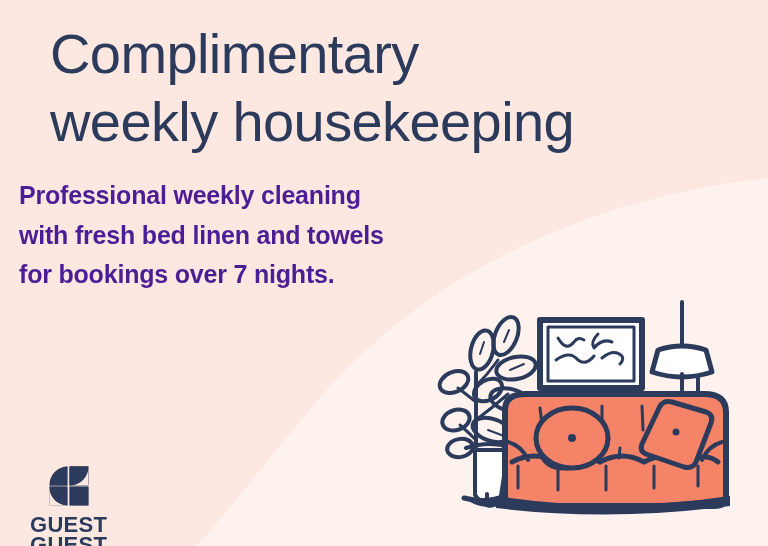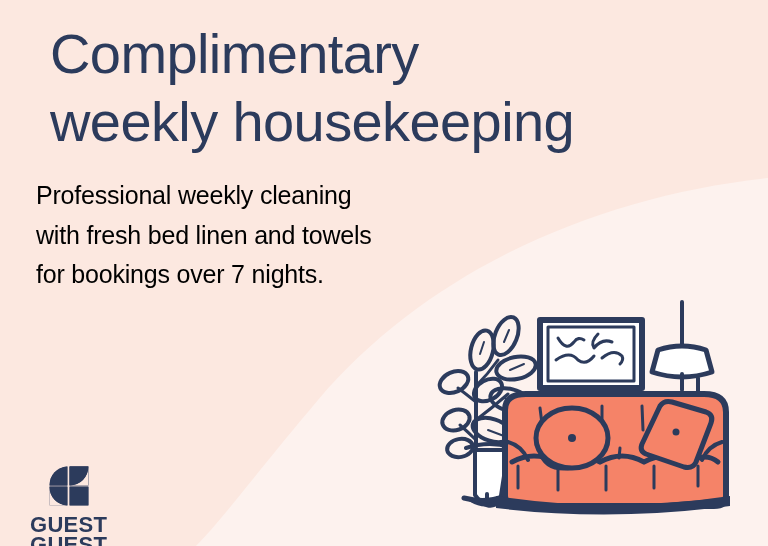--- a/index.html
+++ b/index.html
@@ -31,27 +31,27 @@
     color: #2c3b5c;
     font-size: 56px;
     line-height: 1.22;
     font-weight: 400;
     letter-spacing: -0.6px;
     white-space: pre-line;
     margin-left: 20px;
   }
   #subtitle {
     position: absolute;
-    left: 36px;
+    left: 19px;
     top: 176px;
     width: 430px;
-    color: #000000;
+    color: #4c1d95;
     font-size: 25px;
     line-height: 1.58;
-    font-weight: 400;
+    font-weight: 700;
     letter-spacing: -0.2px;
     white-space: pre-line;
   }
   #logo {
     position: absolute;
     left: 30px;
     top: 466px;
     display: flex;
     align-items: center;
     gap: 9px;

